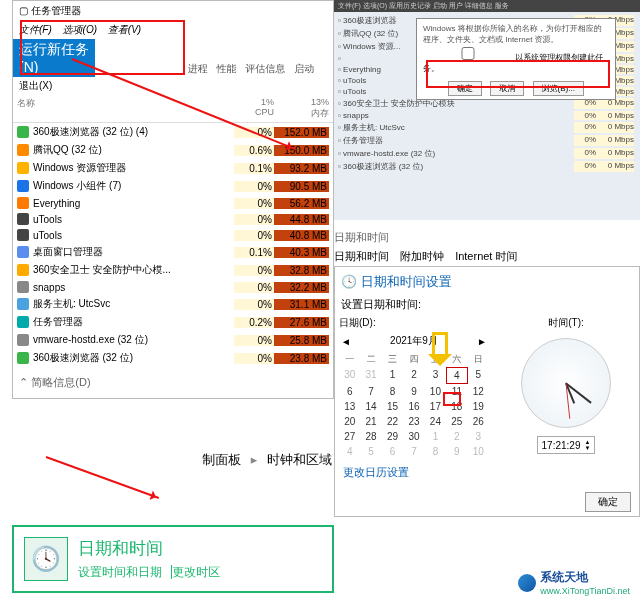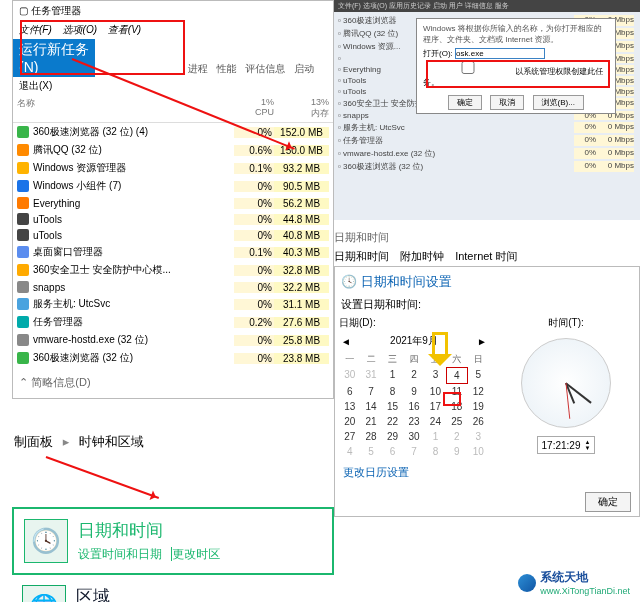--- a/index.html
+++ b/index.html
@@ -18,27 +18,27 @@
   .tmgr-sub .tabrow { font-size:10px; color:#555; padding-left:90px;}
   .tmgr-sub .tabrow span{margin-right:6px;}
   .tmgr-exit { padding:2px 6px; font-size:10px;}
   .tmgr-head { display:flex; border-bottom:1px solid #ddd; padding:2px 4px; font-size:9px; color:#777;}
   .tmgr-head .name{flex:1}
   .table { font-size:10px;}
   .row { display:flex; padding:2px 4px; align-items:center; }
   .row .ic{width:12px;height:12px;margin-right:4px;border-radius:2px;display:inline-block;}
   .row .nm{flex:1; white-space:nowrap; overflow:hidden; text-overflow:ellipsis;}
   .row .c1{width:40px;text-align:right;background:#fff7d6;padding:0 2px;}
-  .row .c2{width:55px;text-align:center;background:#fef9c3;padding:0 2px;}
+  .row .c2{width:55px;text-align:right;background:#c2410c;padding:0 2px;}
   .diag { position:absolute; width:240px; height:2px; background:#e11; transform:rotate(22deg); transform-origin:left; left:60px; top:58px; pointer-events:none;}
   .diag::after{content:"";position:absolute;right:-2px;top:-4px;border:5px solid transparent;border-left-color:#e11;}
 
   .policy { padding:8px 6px; font-size:11px; color:#666; display:flex; align-items:center;}
 
-  .breadcrumb { margin-top:28px; font-size:13px; padding:6px 2px;}
+  .breadcrumb { margin-top:46px; font-size:13px; padding:6px 2px;text-align:right;}
   .breadcrumb .sep{margin:0 6px;color:#888}
 
   .greenbox { border:2px solid #1bb76e; margin-top:50px; padding:10px; }
   .pill { display:flex; align-items:flex-start; }
   .pill .bigicon{width:44px;height:44px;background:#e8f5ef;border:1px solid #1bb76e;margin-right:10px;display:flex;align-items:center;justify-content:center;font-size:24px;color:#1bb76e;}
   .pill h3{color:#1bb76e;font-size:17px;font-weight:normal;}
   .pill .sub{color:#1bb76e;font-size:12px; margin-top:4px;}
   .pill .sub span+span{border-left:1px solid #1bb76e;margin-left:6px;}
   .greenbox2{padding:10px;}
 
@@ -326,24 +326,20 @@
         </div>
         <div class="trow">
           <span class="n">▫ 360极速浏览器 (32 位)</span>
           <span class="v">0%</span>
           <span class="s">0 Mbps</span>
         </div>
       </div>
     <div class="dialog">
       <div class="dbody">
         <div style="color:#555">Windows 将根据你所输入的名称，为你打开相应的程序、文件夹、文档或 Internet 资源。</div>
-        <div style="margin-top:3px">
-          <span>打开(O):</span>
-          <input value="osk.exe" style="">
-        </div>
         <div style="margin-top:2px"><input type="checkbox" style=""> <span>以系统管理权限创建此任务。</span></div>
       </div>
       <div class="dbtns">
         <button>确定</button>
         <button>取消</button>
         <button>浏览(B)...</button>
       </div>
     </div>
     <div class="redbox2"></div>
   </div>

